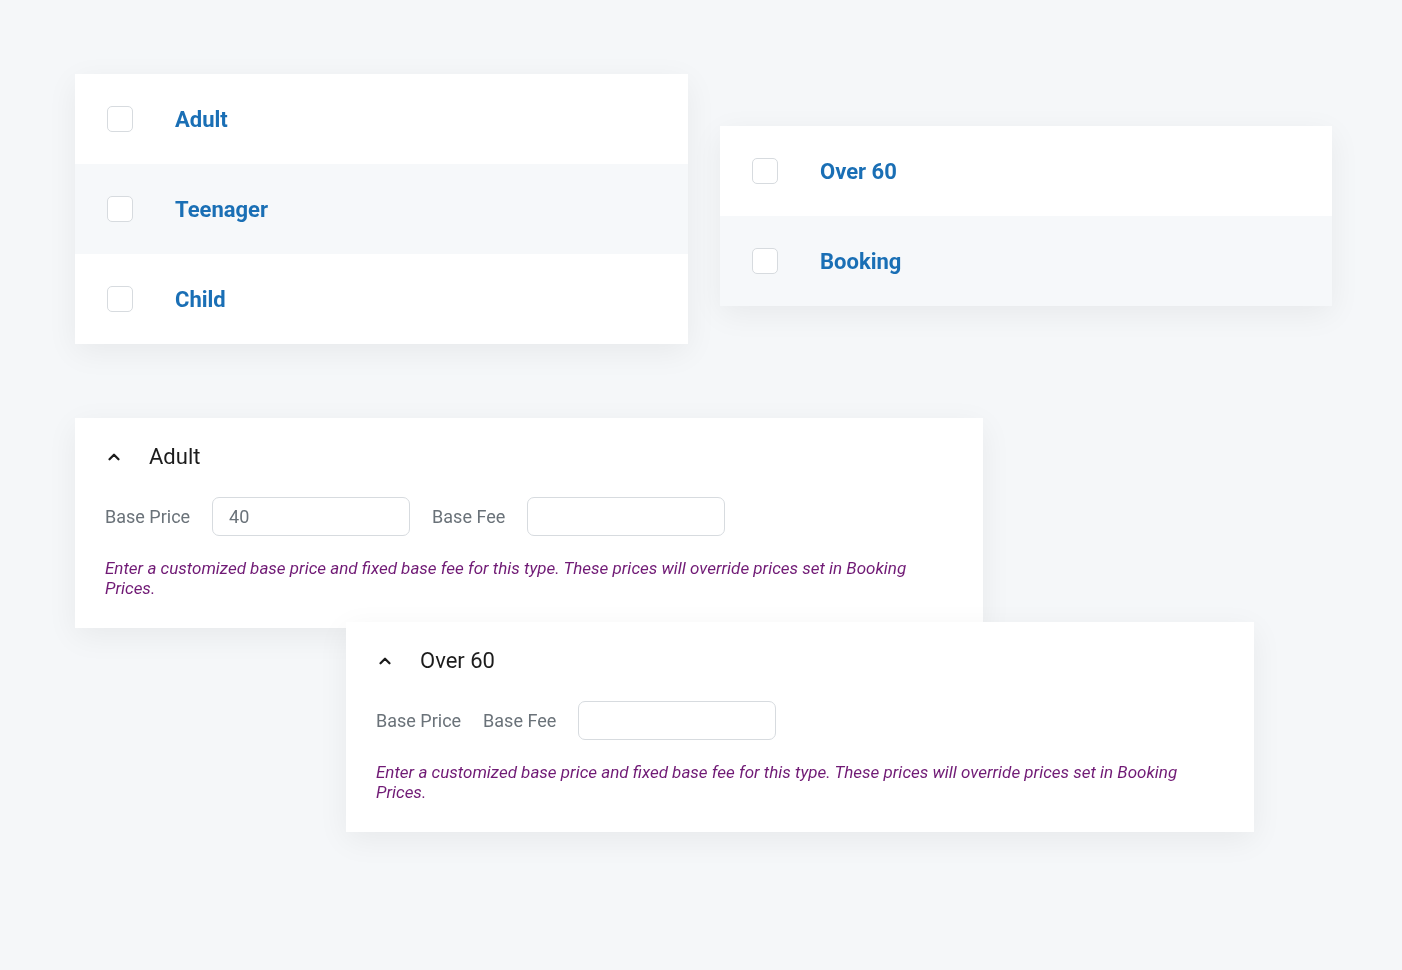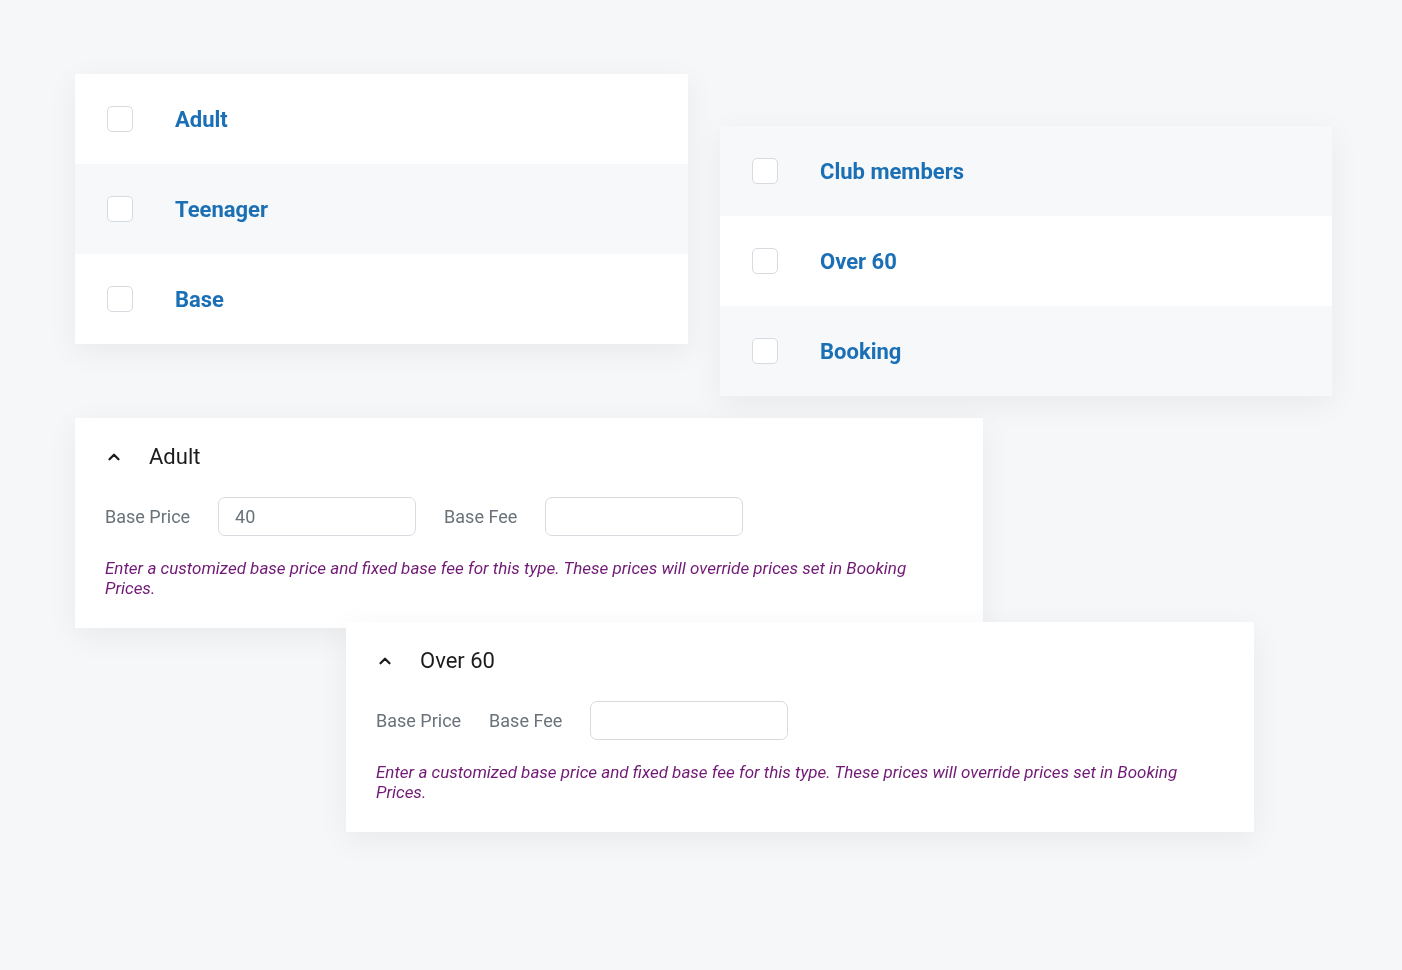--- a/index.html
+++ b/index.html
@@ -87,21 +87,21 @@
       height: 18px;
     }
     .panel-title {
       font-size: 22px;
       font-weight: 400;
       color: #1c1c1c;
     }
     .fields {
       display: flex;
       align-items: center;
-      gap: 28px;
+      gap: 22px;
       margin-bottom: 22px;
     }
     .field-label {
       font-size: 18px;
       color: #6a7279;
     }
     .text-input {
       width: 198px;
       height: 39px;
       border: 1px solid #d7dbdf;
@@ -125,29 +125,25 @@
   <div class="type-row">
     <div class="chk"></div>
     <span class="type-label">Adult</span>
   </div>
   <div class="type-row alt">
     <div class="chk"></div>
     <span class="type-label">Teenager</span>
   </div>
   <div class="type-row">
     <div class="chk"></div>
-    <span class="type-label">Base</span>
+    <span class="type-label">Child</span>
   </div>
 </div>
 
 <div class="type-list right">
-  <div class="type-row alt">
-    <div class="chk"></div>
-    <span class="type-label">Club members</span>
-  </div>
   <div class="type-row">
     <div class="chk"></div>
     <span class="type-label">Over 60</span>
   </div>
   <div class="type-row alt">
     <div class="chk"></div>
     <span class="type-label">Booking</span>
   </div>
 </div>
 

